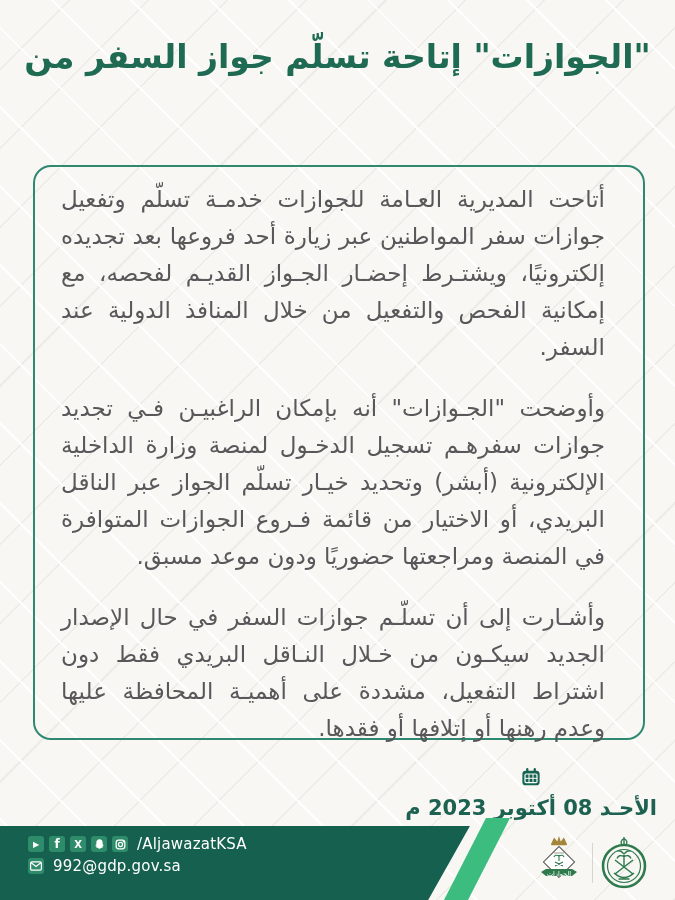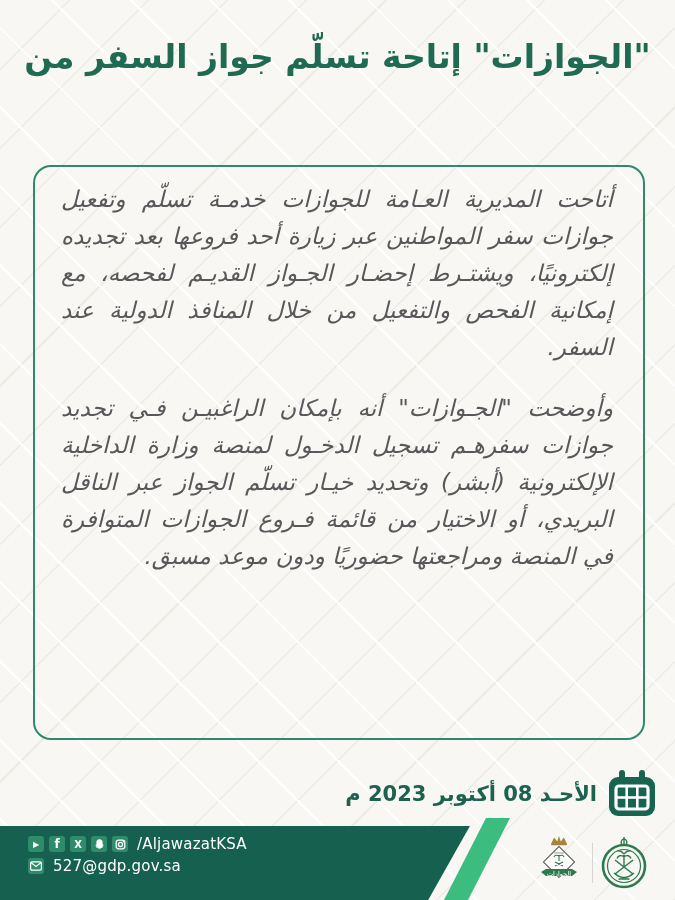--- a/index.html
+++ b/index.html
@@ -19,25 +19,25 @@
   }
   .title span { display:block; }
   
   .card {
     position:absolute; left:33px; top:165px; width:612px; height:575px;
     border:2px solid #2f8971; border-radius:18px;
     padding:14px 26px 0 26px;
     direction:rtl; text-align:justify;
     color:#58585a; font-size:23px; line-height:37px;
   }
-  .card p { margin:0 4px 24px 0;font-style:italic; }
+  .card p { margin:0 12px 24px 0; }
   
   .date-row {
     position:absolute; top:768px; right:18px; height:52px;
-    display:flex; flex-direction:row; align-items:center; direction:rtl; gap:10px;
+    display:flex; flex-direction:column; align-items:center; direction:rtl; gap:10px;
   }
   .date-text { color:#1d6150; font-size:21px; font-weight:bold; white-space:nowrap; }
   
   .footer-bar {
     position:absolute; left:0; top:826px; width:480px; height:74px;
     background:#15604e;
     clip-path:polygon(0 0, 97.9% 0, 89.2% 100%, 0 100%);
   }
   .footer-slash {
     position:absolute; left:444px; top:818px; width:66px; height:82px;
@@ -67,20 +67,21 @@
 
 <div class="page">
 
   <h1 class="title">
     <span>"الجوازات" إتاحة تسلّم جواز السفر من</span>
   </h1>
 
   <div class="card">
     <p>أتاحت المديرية العـامة للجوازات خدمـة تسلّم وتفعيل جوازات سفر المواطنين عبر زيارة أحد فروعها بعد تجديده إلكترونيًا، ويشتـرط إحضـار الجـواز القديـم لفحصه، مع إمكانية الفحص والتفعيل من خلال المنافذ الدولية عند السفر.</p>
     <p>وأوضحت "الجـوازات" أنه بإمكان الراغبيـن فـي تجديد جوازات سفرهـم تسجيل الدخـول لمنصة وزارة الداخلية الإلكترونية (أبشر) وتحديد خيـار تسلّم الجواز عبر الناقل البريدي، أو الاختيار من قائمة فـروع الجوازات المتوافرة في المنصة ومراجعتها حضوريًا ودون موعد مسبق.</p>
+    <p>وأشـارت إلى أن تسلّـم جوازات السفر في حال الإصدار الجديد سيكـون من خـلال النـاقل البريدي فقط دون اشتراط التفعيل، مشددة على أهميـة المحافظة عليها وعدم رهنها أو إتلافها أو فقدها.</p>
   </div>
 
   <div class="date-row">
     <svg width="50" height="48" viewBox="0 0 50 48" aria-hidden="true">
       <rect x="2" y="7" width="46" height="39" rx="9" fill="#176450"></rect>
       <rect x="12" y="0" width="6" height="12" rx="3" fill="#176450"></rect>
       <rect x="32" y="0" width="6" height="12" rx="3" fill="#176450"></rect>
       <rect x="9" y="16" width="32" height="23" rx="3" fill="none" stroke="#ffffff" stroke-width="3.2"></rect>
       <line x1="19.7" y1="16" x2="19.7" y2="39" stroke="#ffffff" stroke-width="2.6"></line>
       <line x1="30.3" y1="16" x2="30.3" y2="39" stroke="#ffffff" stroke-width="2.6"></line>
@@ -111,21 +112,21 @@
       </span>
       <span class="c-text">/AljawazatKSA</span>
     </div>
     <div class="c-row">
       <span class="sq">
         <svg width="12" height="10" viewBox="0 0 14 11">
             <rect x="0.7" y="0.7" width="12.6" height="9.6" rx="1.6" fill="none" stroke="#fff" stroke-width="1.4"></rect>
             <path d="M1 1.5 L7 6 L13 1.5" fill="none" stroke="#fff" stroke-width="1.4"></path>
           </svg>
       </span>
-      <span class="c-text">527@gdp.gov.sa</span>
+      <span class="c-text">992@gdp.gov.sa</span>
     </div>
   </div>
 
   <div class="logos">
     <svg width="50" height="58" viewBox="0 0 50 58">
       <path d="M17.5 9 l2.6-5.5 3.2 4 1.7-5.5 1.7 5.5 3.2-4 2.6 5.5 z" fill="#a5853c"></path>
       <rect x="17" y="9" width="16" height="2.2" rx="1" fill="#a5853c"></rect>
       <rect x="14" y="17" width="22" height="22" transform="rotate(45 25 28)" fill="#ffffff" stroke="#55554f" stroke-width="1"></rect>
       <line x1="20" y1="19" x2="30" y2="19" stroke="#9a9a94" stroke-width="1"></line>
       <path d="M25 21 v6 M25 22 q-4-2-5 1 M25 22 q4-2 5 1 M21 28 l8 4 M29 28 l-8 4" stroke="#2e7a4d" stroke-width="1.1" fill="none"></path>

